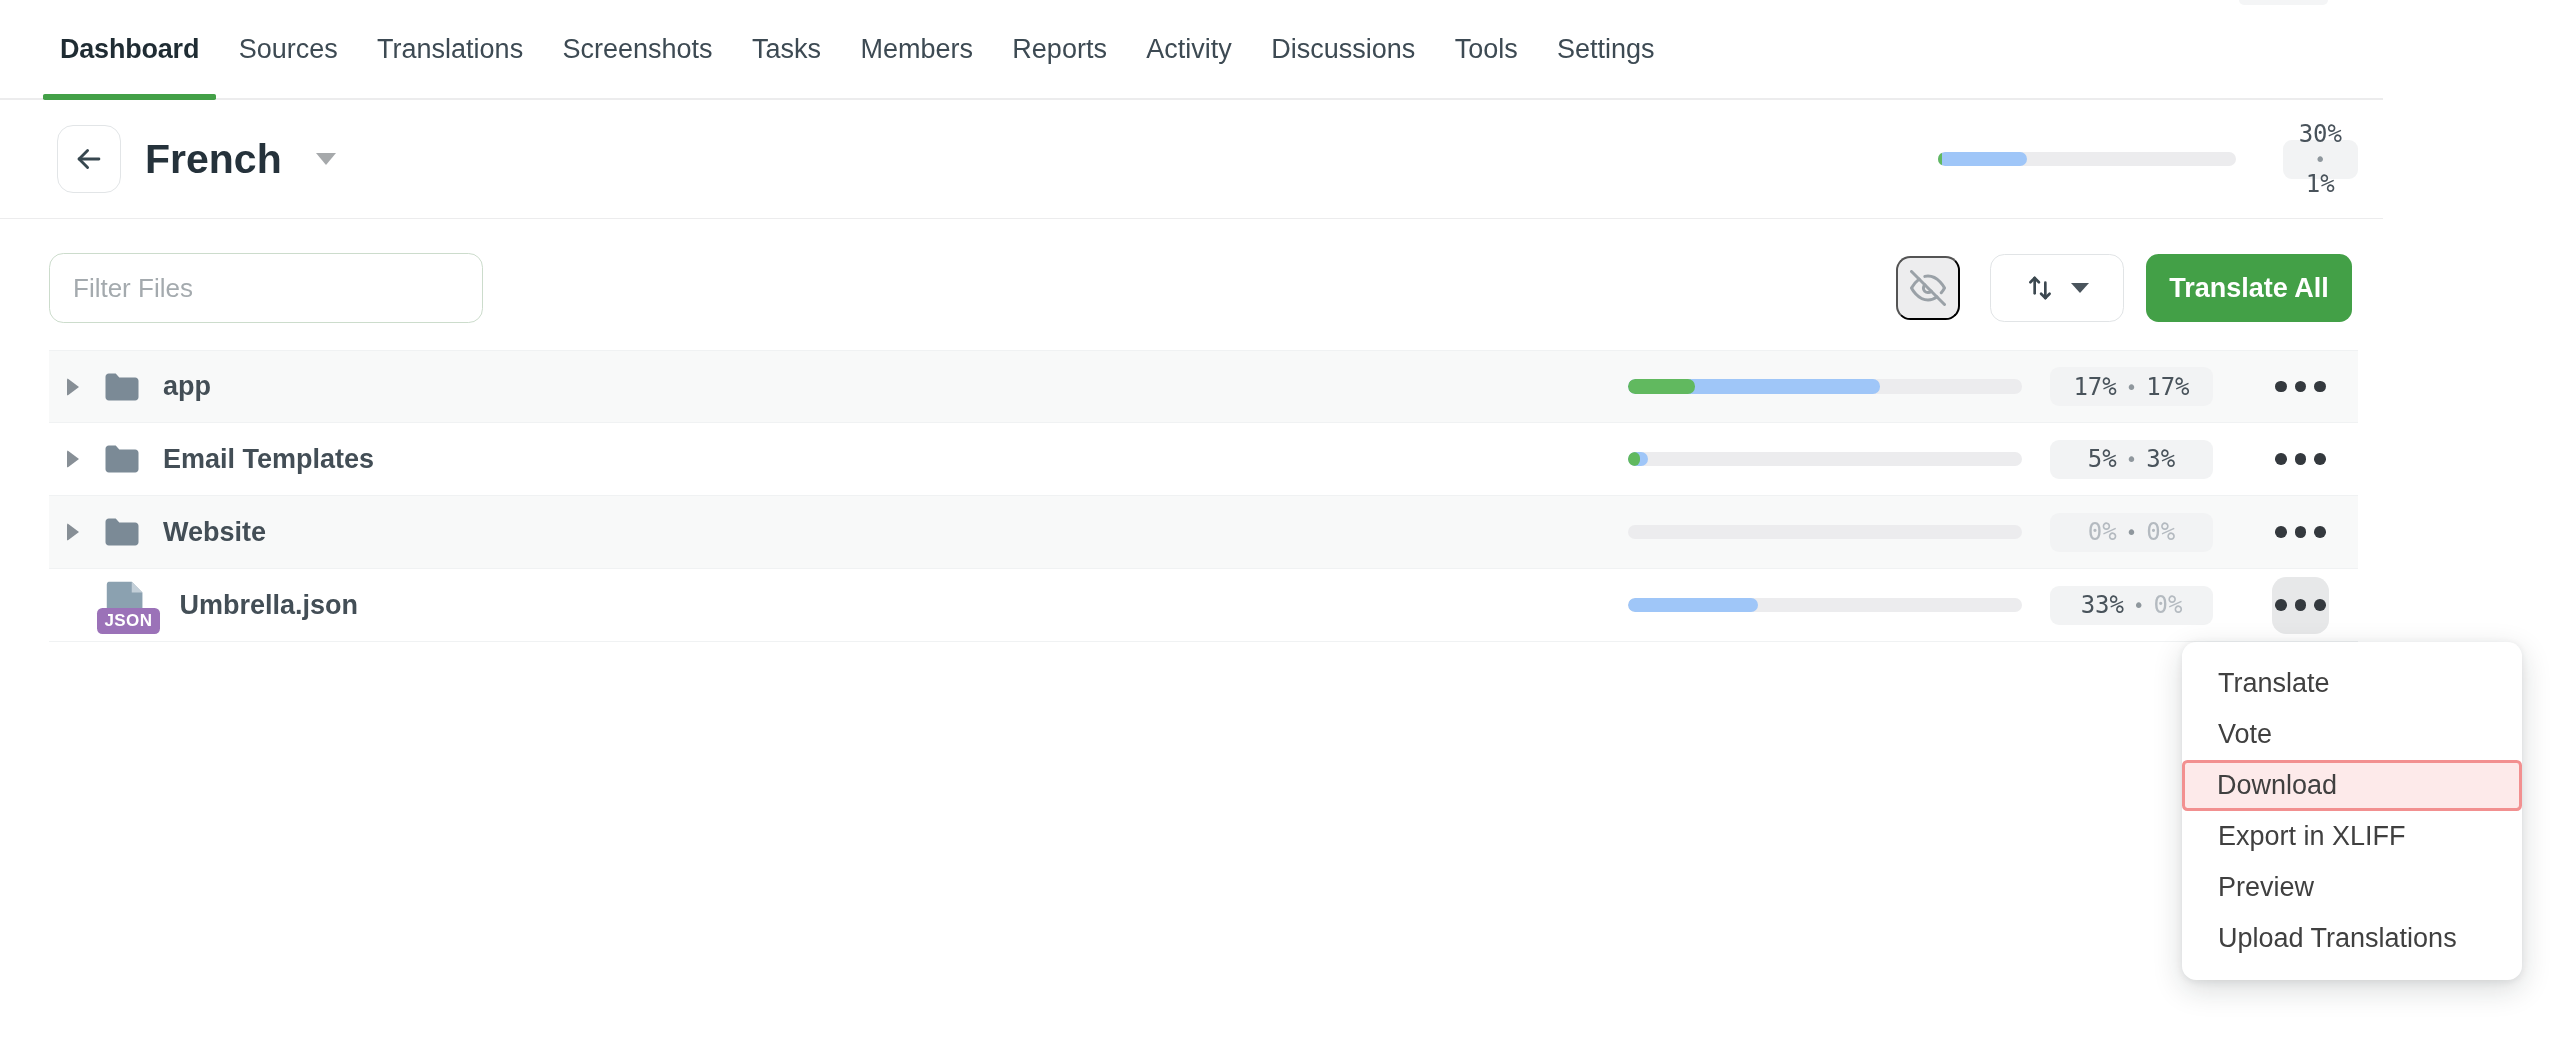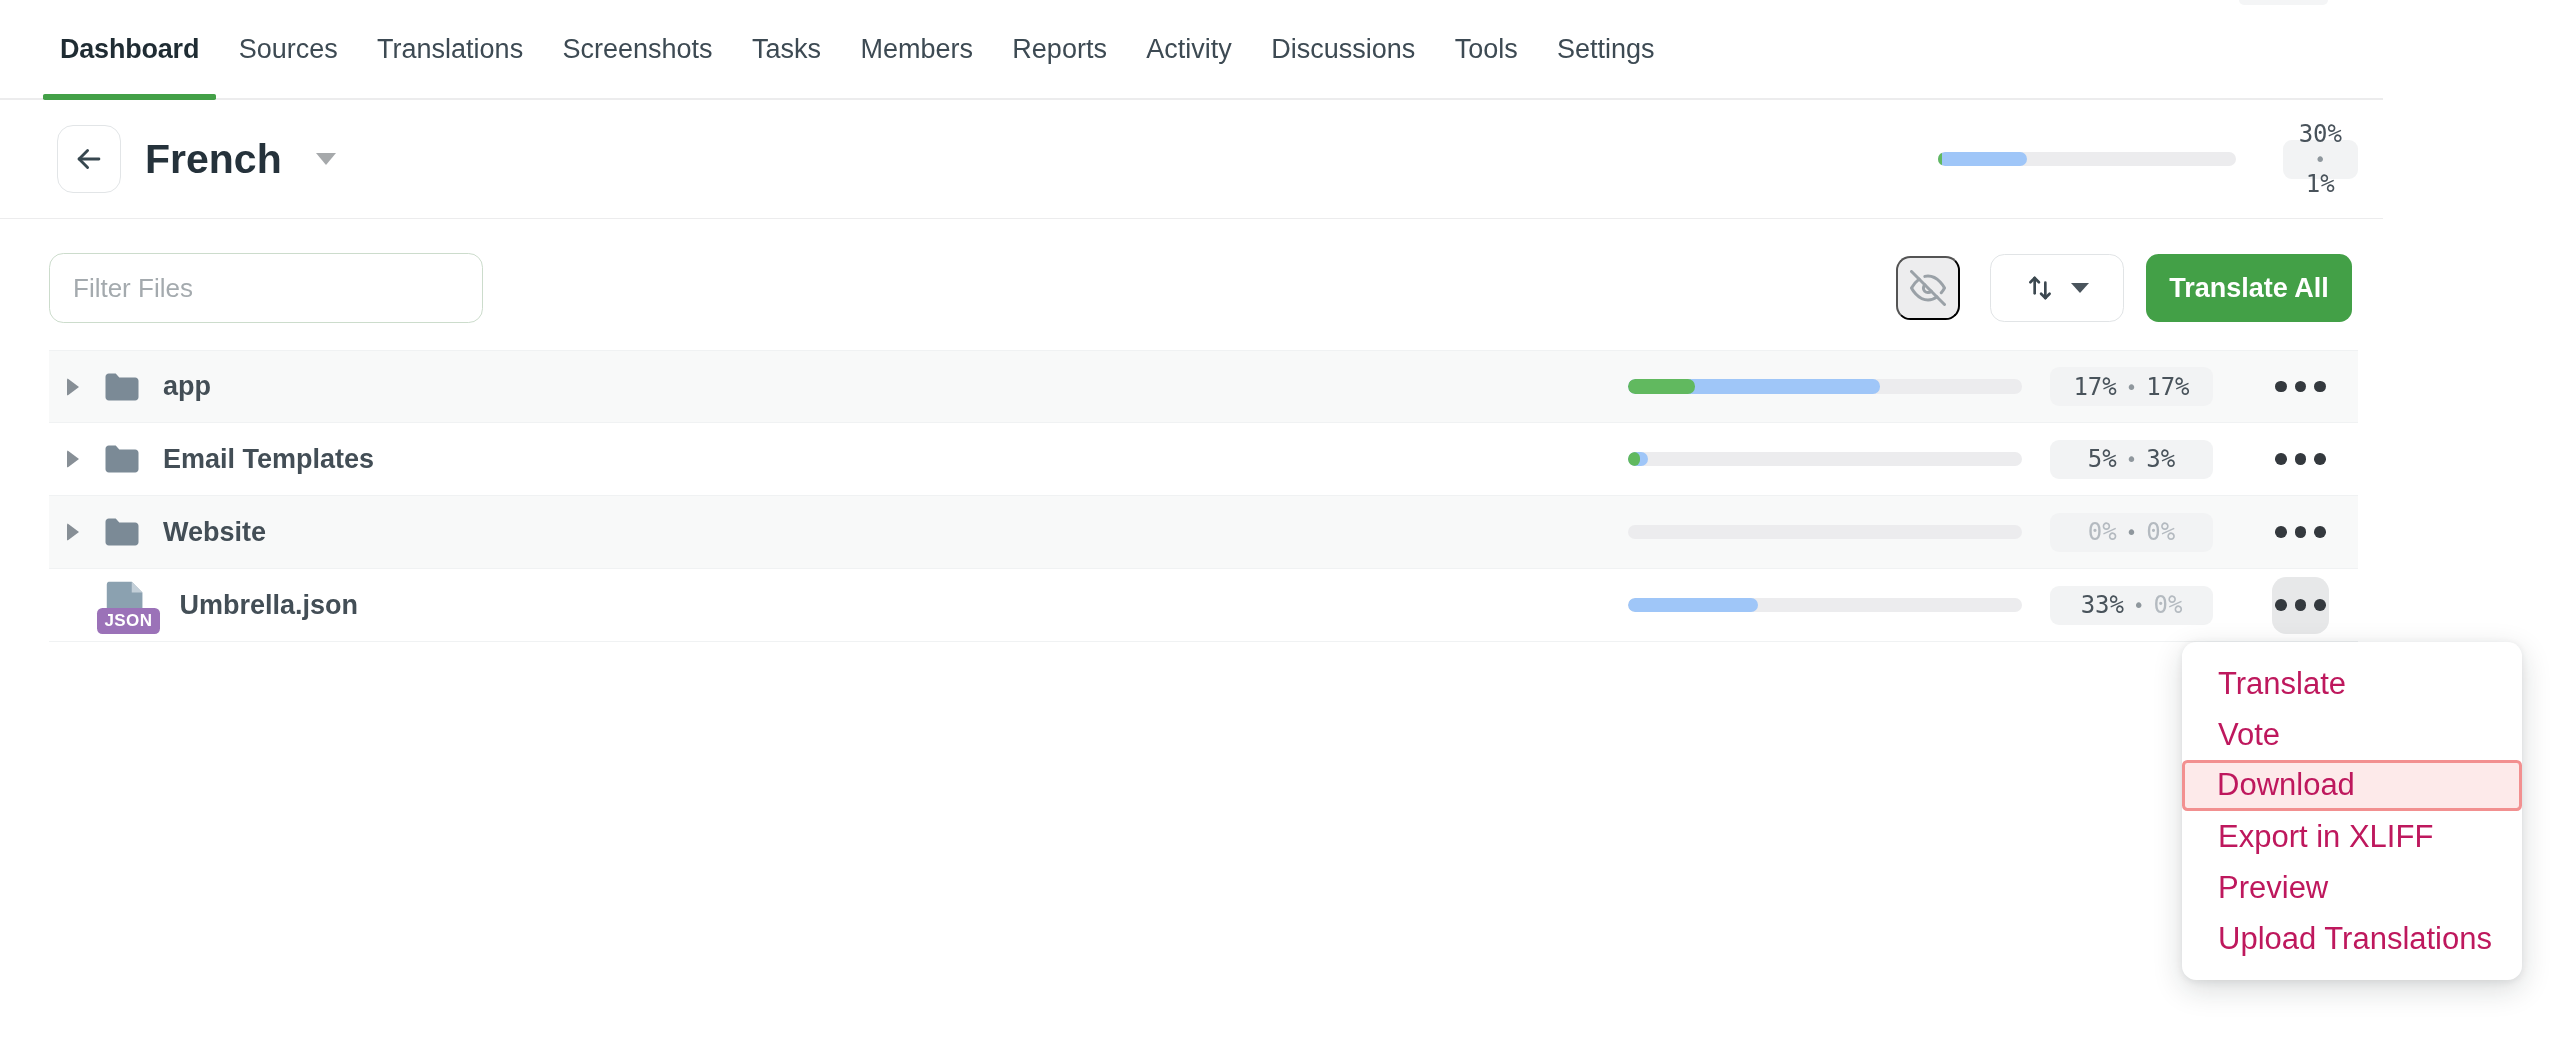--- a/index.html
+++ b/index.html
@@ -82,22 +82,22 @@
   .row-right .pct-badge { width:163px; padding:0; margin-right:59px; height:39px; }
   .menu-btn { width:57px; height:57px; border-radius:14.3px; display:flex; align-items:center;
             justify-content:center; gap:8px; cursor:pointer; background:transparent; border:none; }
   .menu-btn.open { background:#e7e8e9; }
   .dot { width:11.6px; height:11.6px; border-radius:50%; background:#34393e; }
 
   
   .context-menu { position:absolute; left:2182px; top:642px; width:340px;
             background:#fff; border-radius:14.3px; padding:16px 0;
             box-shadow:0 9px 30px rgba(20,28,34,.16), 0 1.8px 7.2px rgba(20,28,34,.08); z-index:10; }
-  .menu-item { height:51px; line-height:51px; padding-left:36px; font-size:31px;
-            color:#be185d; cursor:pointer; white-space:nowrap; }
+  .menu-item { height:51px; line-height:51px; padding-left:36px; font-size:27px;
+            color:#404040; cursor:pointer; white-space:nowrap; }
   .menu-item.highlighted { background:#fdeaea; border:3.6px solid #f29090; border-radius:5.4px;
             padding-left:32px; line-height:44px; }
 </style>
 </head>
 <body>
 
 <div class="page">
 
   <nav class="nav">
     <div class="tab active">Dashboard</div>

